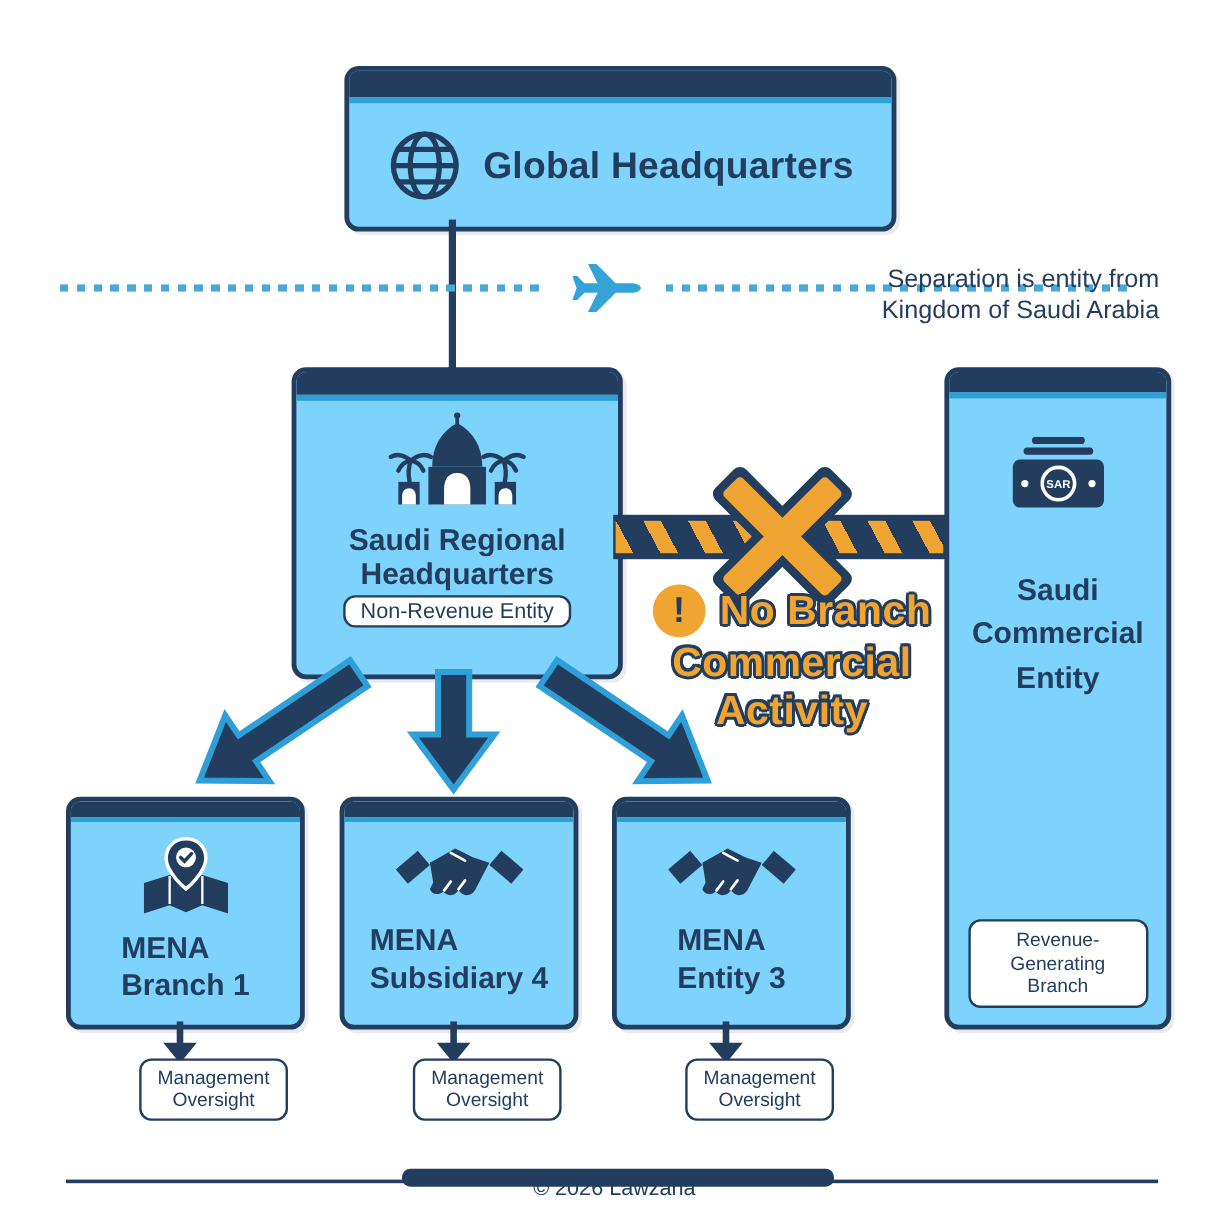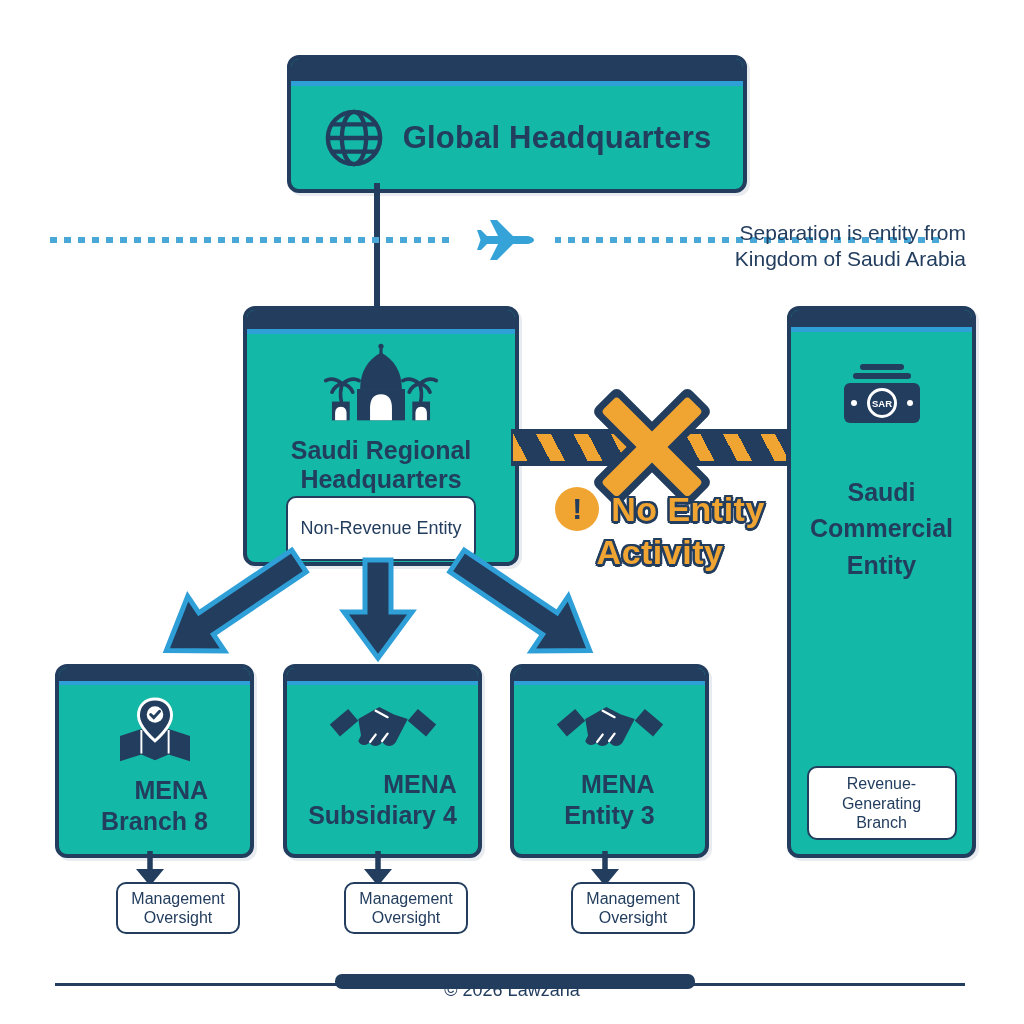--- a/index.html
+++ b/index.html
@@ -1,20 +1,20 @@
 <!DOCTYPE html>
 <html><head>
 <meta charset="utf-8">
 <style>
   html,body{margin:0;padding:0;background:#ffffff;}
   #canvas{position:relative;width:1024px;height:1024px;background:#ffffff;overflow:hidden;
           font-family:"Liberation Sans","DejaVu Sans",sans-serif;color:#223d5e;}
 
   
-  .card{position:absolute;background:#14b8a6;border:4px solid #223d5e;border-radius:12px;
+  .card{position:absolute;background:#7dd3fc;border:4px solid #223d5e;border-radius:12px;
         overflow:hidden;box-shadow:3px 3px 0 rgba(34,61,94,0.10);display:flex;flex-direction:column;}
   .card-head{width:100%;background:#223d5e;flex:0 0 auto;}
   .card-stripe{width:100%;background:#2f9fd8;flex:0 0 auto;}
   .card-body{flex:1 1 auto;display:flex;flex-direction:column;align-items:center;}
 
   
   #card-global{left:287px;top:55px;width:452px;height:130px;}
   #card-global .card-head{height:22px;}
   #card-global .card-stripe{height:5px;}
   #card-global .card-body{flex-direction:row;justify-content:center;gap:18px;}
@@ -33,21 +33,21 @@
   #sep-text2{top:247px;text-align:right;}
 
   
   #card-regional{left:243px;top:306px;width:268px;height:252px;}
   #card-regional .card-head{height:19px;}
   #card-regional .card-stripe{height:5px;}
   #card-regional .card-body{justify-content:flex-start;gap:0;padding-top:6px;}
   .regional-title{font-size:25px;font-weight:bold;text-align:center;line-height:1.15;width:230px;}
   .pill{border:2.5px solid #223d5e;border-radius:10px;background:#fff;color:#223d5e;
         text-align:center;line-height:1.2;}
-  #regional-badge{font-size:18px;padding:20px 12px;margin-top:2px;}
+  #regional-badge{font-size:18px;padding:1px 12px;margin-top:2px;}
 
   
   #hazard-bar{position:absolute;left:511px;top:429px;width:277px;height:37px;background:#223d5e;}
   #hazard-stripes{position:absolute;left:2px;right:2px;top:5px;bottom:5px;
      background:repeating-linear-gradient(62deg,#f0a432 0 13px,#223d5e 13px 33px);}
   #no-x{position:absolute;left:592px;top:390px;width:120px;height:115px;overflow:visible;}
 
   
   #restriction{position:absolute;left:505px;top:487px;width:310px;display:flex;flex-direction:column;
      align-items:center;gap:2px;}
@@ -75,21 +75,21 @@
   #small-arrow-3{left:583px;top:851px;}
 
   
   .mena-card{top:664px;width:191px;height:186px;}
   #card-mena1{left:55px;}
   #card-mena2{left:283px;}
   #card-mena3{left:510px;}
   .mena-card .card-head{height:13px;}
   .mena-card .card-stripe{height:4px;}
   .mena-card .card-body{justify-content:flex-start;gap:6px;padding-top:12px;}
-  .mena-title{font-size:25px;font-weight:bold;text-align:right;line-height:1.25;}
+  .mena-title{font-size:25px;font-weight:bold;text-align:left;line-height:1.25;}
 
   .oversight-pill{position:absolute;top:882px;width:116px;font-size:16px;padding:5px 2px;margin-left:24px;}
   #oversight-1{left:92px;}
   #oversight-2{left:320px;}
   #oversight-3{left:547px;}
 
   
   #footer-line{position:absolute;left:55px;top:983px;width:910px;height:3px;background:#223d5e;}
   #footer-bar{position:absolute;left:335px;top:974px;width:360px;height:15px;background:#223d5e;border-radius:7px;}
   #footer-text{position:absolute;left:0;top:980px;width:1024px;text-align:center;font-size:18px;color:#223d5e;}
@@ -171,22 +171,23 @@
     </g>
     <g transform="rotate(45 60 57)">
       <rect x="-1" y="46" width="122" height="22" rx="4" fill="#f0a432"></rect>
       <rect x="49" y="-4" width="22" height="122" rx="4" fill="#f0a432"></rect>
     </g>
   </svg>
 
   <div id="restriction">
     <div class="restrict-row">
       <div id="excl-circle">!</div>
-      <div class="restrict-text">No Entity</div>
-    </div>
+      <div class="restrict-text">No Branch</div>
+    </div>
+    <div class="restrict-text">Commercial</div>
     <div class="restrict-text">Activity</div>
   </div>
 
   <div class="card" id="card-commercial">
     <div class="card-head"></div>
     <div class="card-stripe"></div>
     <div class="card-body">
       <svg width="92" height="62" viewBox="0 0 92 62" style="margin-top:32px">
         <g fill="#223d5e">
           <rect x="24" y="0" width="44" height="6" rx="3"></rect>
@@ -217,21 +218,21 @@
     <div class="card-body">
       <svg width="82" height="72" viewBox="0 0 84 74">
         <polygon points="6,40 28,33 42,39 56,33 78,40 78,66 56,59 42,65 28,59 6,66" fill="#223d5e"></polygon>
         <path d="M28 34 V58 M56 34 V58" stroke="#ffffff" stroke-width="2" fill="none"></path>
         <path d="M42 2 C32 2 25 9 25 19 C25 31 42 45 42 45 C42 45 59 31 59 19 C59 9 52 2 42 2 Z" fill="#223d5e" stroke="#ffffff" stroke-width="3"></path>
         <circle cx="42" cy="18" r="8.5" fill="#ffffff"></circle>
         <path d="M37.5 18 l3.2 3.2 l6 -6.5" stroke="#223d5e" stroke-width="3" fill="none" stroke-linecap="round"></path>
       </svg>
       <div class="mena-title">
         <span>MENA</span><br>
-        <span>Branch 8</span>
+        <span>Branch 1</span>
       </div>
     </div>
   </div>
 
   <div class="card mena-card" id="card-mena2">
     <div class="card-head"></div>
     <div class="card-stripe"></div>
     <div class="card-body">
       <svg width="110" height="66" viewBox="0 0 120 72">
         <g fill="#223d5e">

